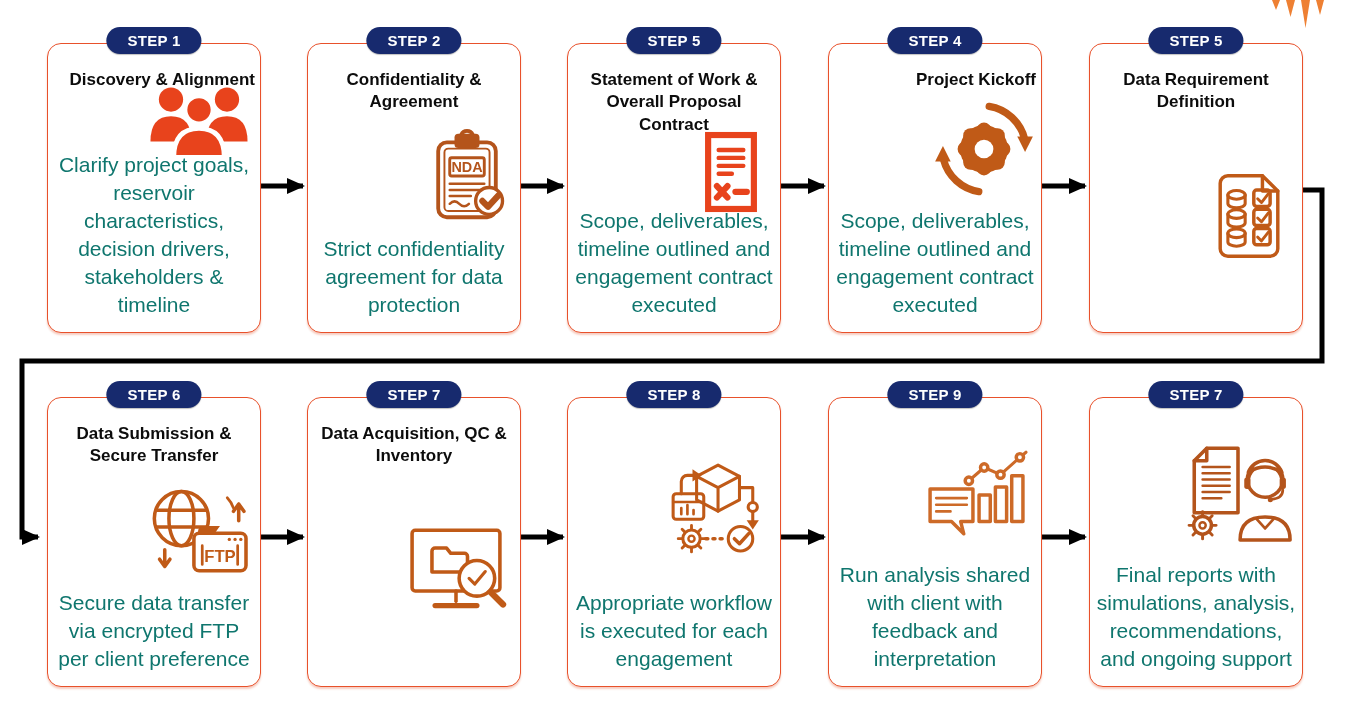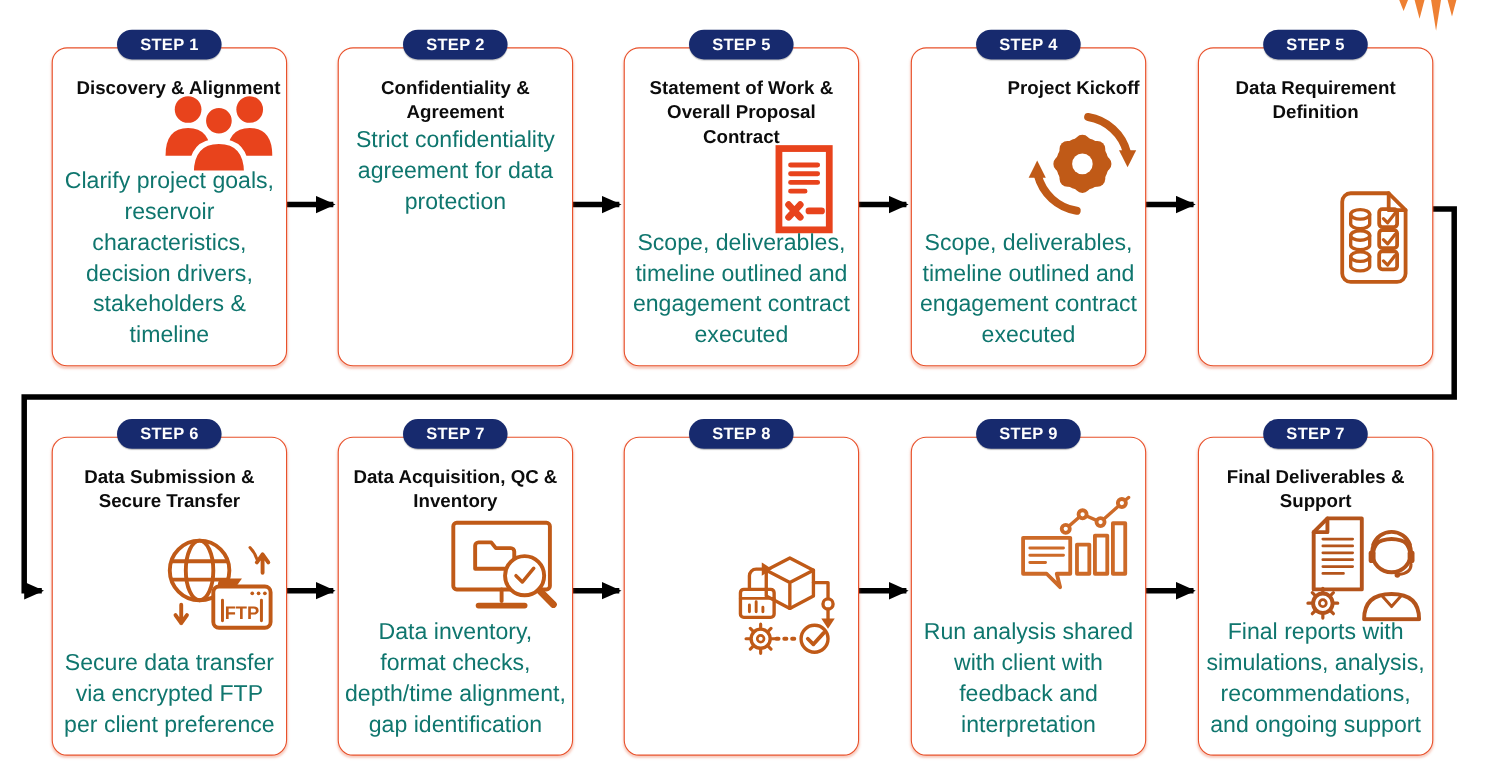--- a/index.html
+++ b/index.html
@@ -81,20 +81,36 @@
       </svg>
     </div>
     <div class="desc">Clarify project goals, reservoir characteristics, decision drivers, stakeholders &amp; timeline</div>
   </div>
 </div>
 
 <div class="card r1 c2">
   <div class="badge">STEP 2</div>
   <div class="card-inner">
     <div class="title">Confidentiality &amp; Agreement</div>
+    <div class="icon-wrap">
+      <svg width="96" height="96" viewBox="0 0 100 100">
+        <g stroke="#b4541b" fill="none" stroke-width="4" stroke-linecap="round" stroke-linejoin="round">
+          <rect x="20" y="16" width="60" height="78" rx="9"></rect>
+          <rect x="26.5" y="22.5" width="47" height="65" rx="4" stroke-width="2"></rect>
+          <path d="M44 8 a6.5 6.5 0 0 1 12 0" stroke-width="4"></path>
+          <rect x="37" y="7" width="26" height="15" rx="4" fill="#b4541b" stroke="none"></rect>
+          <rect x="32" y="32" width="36" height="19" rx="2" stroke-width="3"></rect>
+          <text x="50" y="47" font-size="15" font-weight="bold" font-family="Liberation Sans, sans-serif" fill="#b4541b" stroke="none" text-anchor="middle">NDA</text>
+          <path d="M32 59 h36 M32 65.5 h36 M32 72 h22" stroke-width="2.6"></path>
+          <path d="M32 80 q5 -5 10 0 t10 0" stroke-width="2.6"></path>
+          <circle cx="73" cy="77" r="14" fill="#fff" stroke-width="3.5"></circle>
+          <path d="M66 77 l6 6 l11 -12" stroke-width="6.5" stroke="#b4541b"></path>
+        </g>
+      </svg>
+    </div>
     <div class="desc">Strict confidentiality agreement for data protection</div>
   </div>
 </div>
 
 <div class="card r1 c3">
   <div class="badge">STEP 5</div>
   <div class="card-inner">
     <div class="title">Statement of Work &amp; Overall Proposal Contract</div>
     <div class="icon-wrap">
       <svg width="88" height="88" viewBox="0 0 100 100">
@@ -200,21 +216,20 @@
           <rect x="14" y="6" width="84" height="58" rx="3"></rect>
           <path d="M56 64 v10"></path>
           <path d="M36 78 h40" stroke-width="5"></path>
           <path d="M33 46 v-20 a3 3 0 0 1 3 -3 h11 l4 5 h13 a3 3 0 0 1 3 3 v15 z"></path>
           <circle cx="76" cy="52" r="17" fill="#fff"></circle>
           <path d="M68.5 52 l5.5 5.5 l10 -12" stroke-width="3"></path>
           <path d="M89 65 l12 12" stroke-width="6"></path>
         </g>
       </svg>
     </div>
-    <div class="desc">Data inventory, format checks, depth/time alignment, gap identification</div>
   </div>
 </div>
 
 <div class="card r2 c3">
   <div class="badge">STEP 8</div>
   <div class="card-inner">
     <div class="icon-wrap" style="order:2">
       <svg width="118" height="98" viewBox="0 0 112 96">
         <g stroke="#c05a17" fill="none" stroke-width="3" stroke-linecap="round" stroke-linejoin="round">
           <path d="M58 8 l21 11 v23 l-21 11 l-21 -11 v-23 z"></path>
@@ -232,20 +247,21 @@
             <circle r="8.5"></circle>
             <circle r="3" stroke-width="2.4"></circle>
             <path d="M0 -13 v4 M0 13 v-4 M13 0 h-4 M-13 0 h4 M9.2 -9.2 l-2.8 2.8 M-9.2 9.2 l2.8 -2.8 M9.2 9.2 l-2.8 -2.8 M-9.2 -9.2 l2.8 2.8" stroke-width="2.8"></path>
           </g>
           <path d="M46 80 h18" stroke-dasharray="2 5" stroke-width="3.4"></path>
           <circle cx="80" cy="80" r="12"></circle>
           <path d="M74 80 l5 5 l9 -10" stroke-width="3.4"></path>
         </g>
       </svg>
     </div>
+    <div class="desc" style="order:3">Appropriate workflow is executed for each engagement</div>
   </div>
 </div>
 
 <div class="card r2 c4">
   <div class="badge">STEP 9</div>
   <div class="card-inner">
     <div class="icon-wrap">
       <svg width="120" height="100" viewBox="0 0 114 98">
         <g stroke="#cd6a28" fill="none" stroke-width="3.4" stroke-linecap="round" stroke-linejoin="round">
           <path d="M12 46 h42 v32 h-12 l3 12 l-12 -12 h-21 z" fill="#fff"></path>
@@ -261,21 +277,20 @@
         </g>
       </svg>
     </div>
     <div class="desc">Run analysis shared with client with feedback and interpretation</div>
   </div>
 </div>
 
 <div class="card r2 c5">
   <div class="badge">STEP 7</div>
   <div class="card-inner">
-    <div class="title">Final Deliverables &amp; Support</div>
     <div class="icon-wrap">
       <svg width="118" height="100" viewBox="0 0 112 96">
         <g stroke="#b4541b" fill="none" stroke-width="3.4" stroke-linecap="round" stroke-linejoin="round">
           <path d="M14 18 l12 -12 h30 v62 h-42 z"></path>
           <path d="M26 6 v12 h-12"></path>
           <path d="M22 24 h26 M22 30 h26 M22 36 h26 M22 42 h26 M22 48 h26 M22 54 h18" stroke-width="2.4"></path>
           <g transform="translate(22,80)">
             <circle r="8.5"></circle>
             <circle r="3" stroke-width="2.4"></circle>
             <path d="M0 -13 v4 M0 13 v-4 M13 0 h-4 M-13 0 h4 M9.2 -9.2 l-2.8 2.8 M-9.2 9.2 l2.8 -2.8 M9.2 9.2 l-2.8 -2.8 M-9.2 -9.2 l2.8 2.8" stroke-width="2.8"></path>

